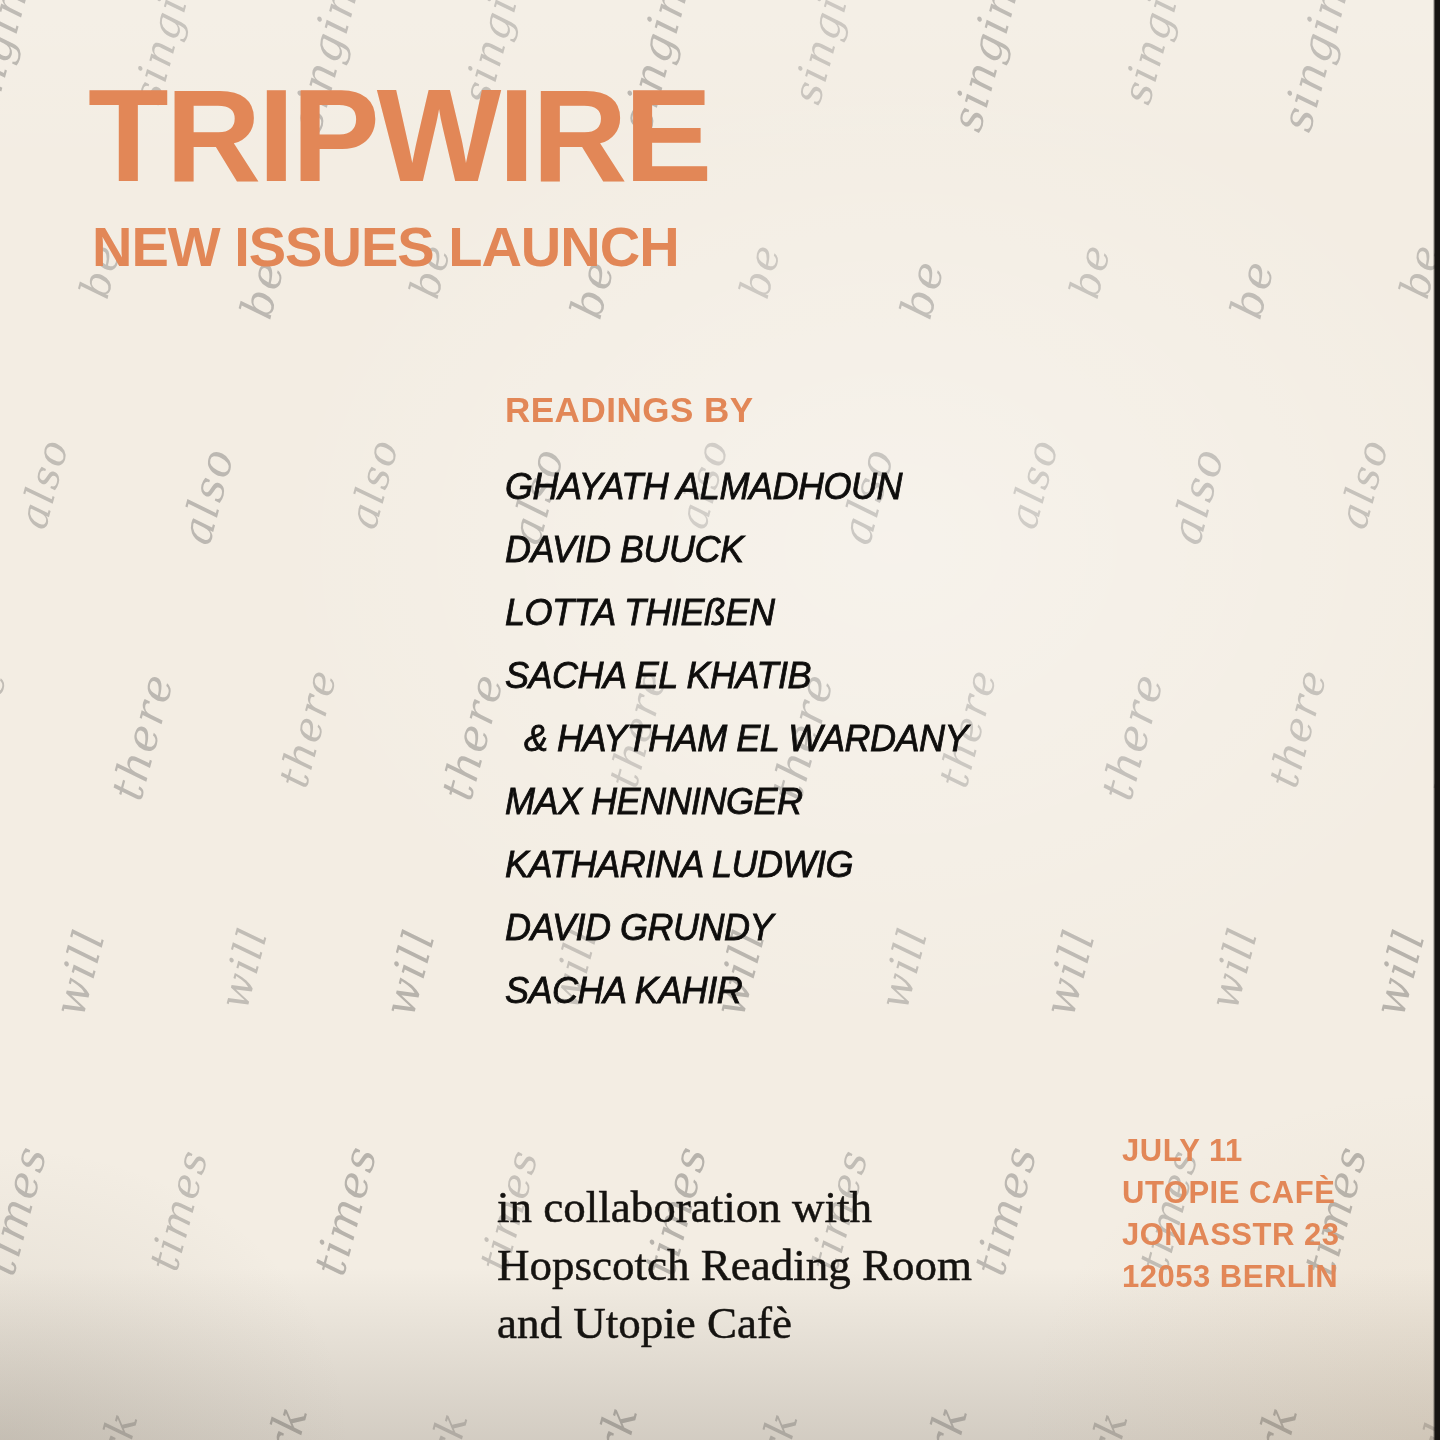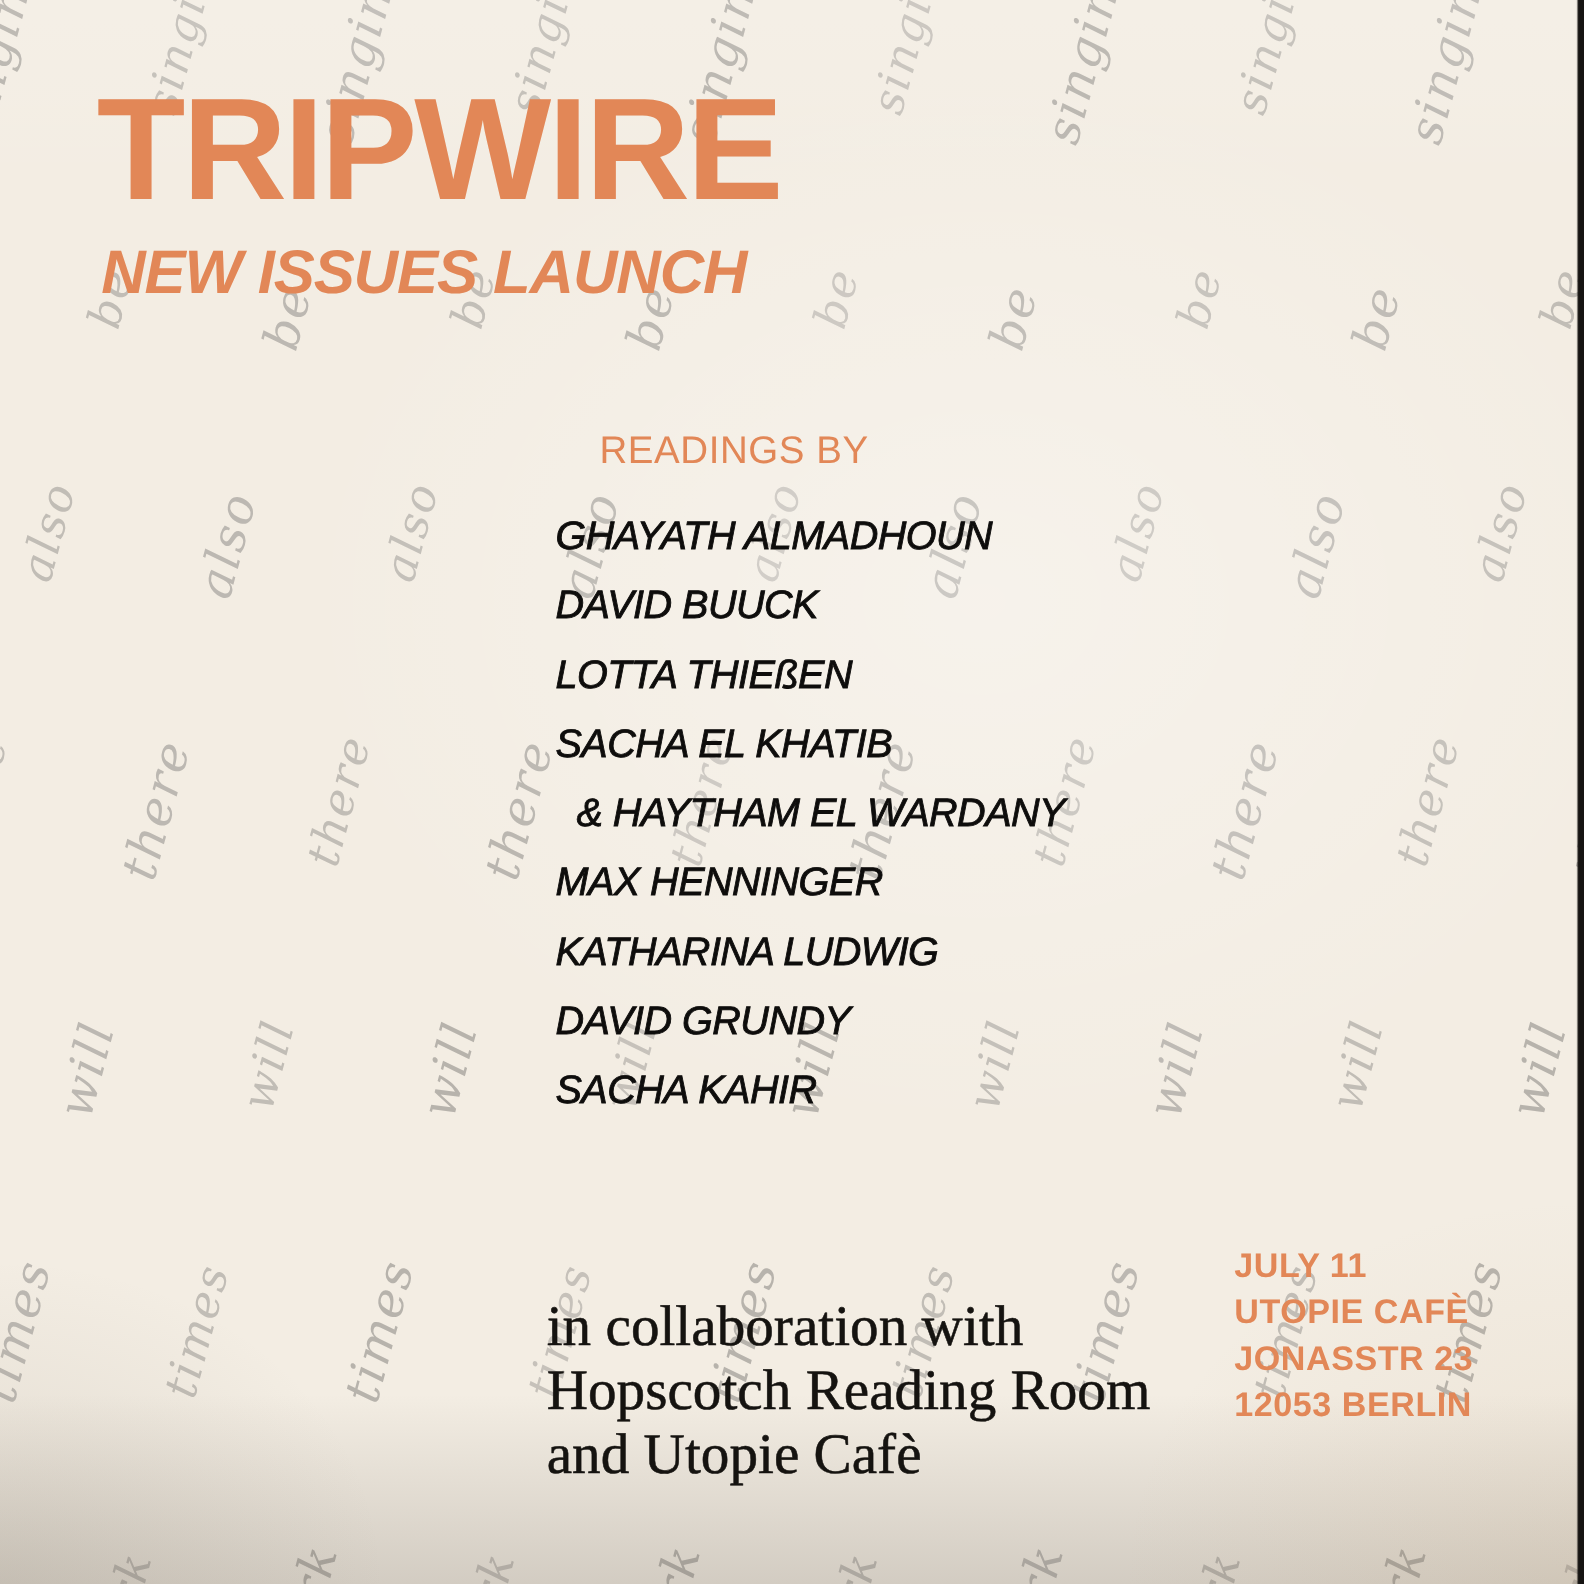--- a/index.html
+++ b/index.html
@@ -45,47 +45,47 @@
 
   
   .title{
     position:absolute;left:88px;top:70px;
     font-size:132px;font-weight:700;letter-spacing:-3px;
     color:var(--accent);line-height:1;
   }
   .subtitle{
     position:absolute;left:92px;top:219px;
     font-size:56px;font-weight:700;letter-spacing:-1px;
-    color:var(--accent);line-height:1;font-style:italic;
+    color:var(--accent);line-height:1;
   }
   .readings-label{
     position:absolute;left:505px;top:392px;
-    font-size:35px;font-weight:400;letter-spacing:0.5px;
-    color:var(--accent);line-height:1;margin-left:40px;
+    font-size:35px;font-weight:700;letter-spacing:0.5px;
+    color:var(--accent);line-height:1;
   }
   #readers{
     position:absolute;left:505px;top:455px;
   }
   .reader-line{
     font-style:italic;
     font-size:36px;
     letter-spacing:-0.5px;
     line-height:63px;
     color:#0e0d0c;
     -webkit-text-stroke:0.8px #0e0d0c;
     white-space:nowrap;
   }
   .reader-line.indent{padding-left:19px;}
   #collab{
     position:absolute;left:497px;top:1178px;
     font-family:"Liberation Serif", serif;
     color:#151310;
   }
   .collab-line{
-    font-size:52px;line-height:58px;white-space:nowrap;
+    font-size:45px;line-height:58px;white-space:nowrap;
     -webkit-text-stroke:0.5px #151310;
   }
   #event{
     position:absolute;left:1122px;top:1130px;
     color:var(--accent);
   }
   .event-line{
     font-size:31px;font-weight:700;letter-spacing:0.5px;
     line-height:42px;white-space:nowrap;
   }

